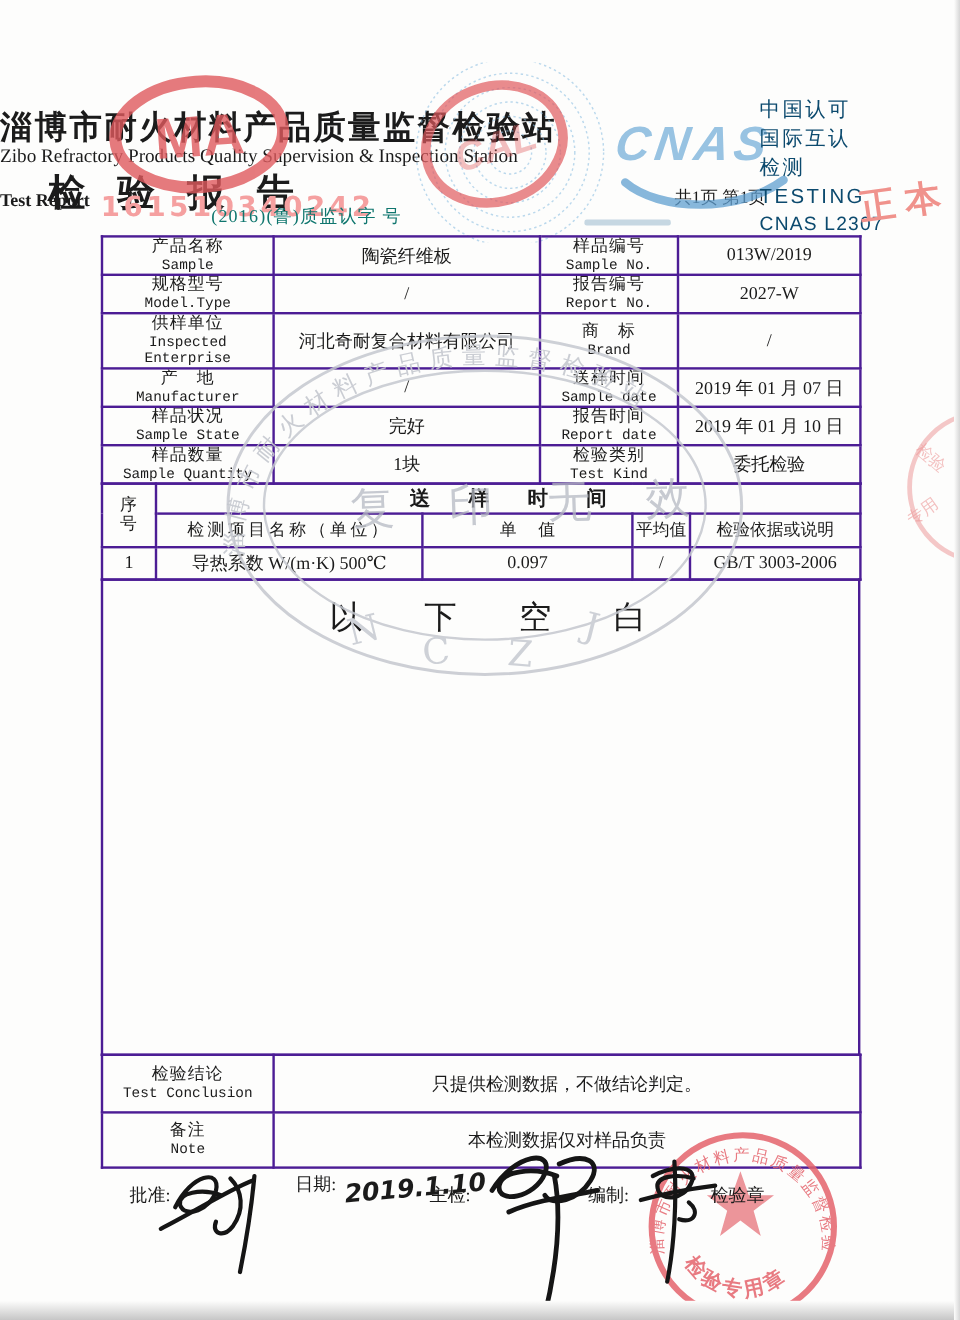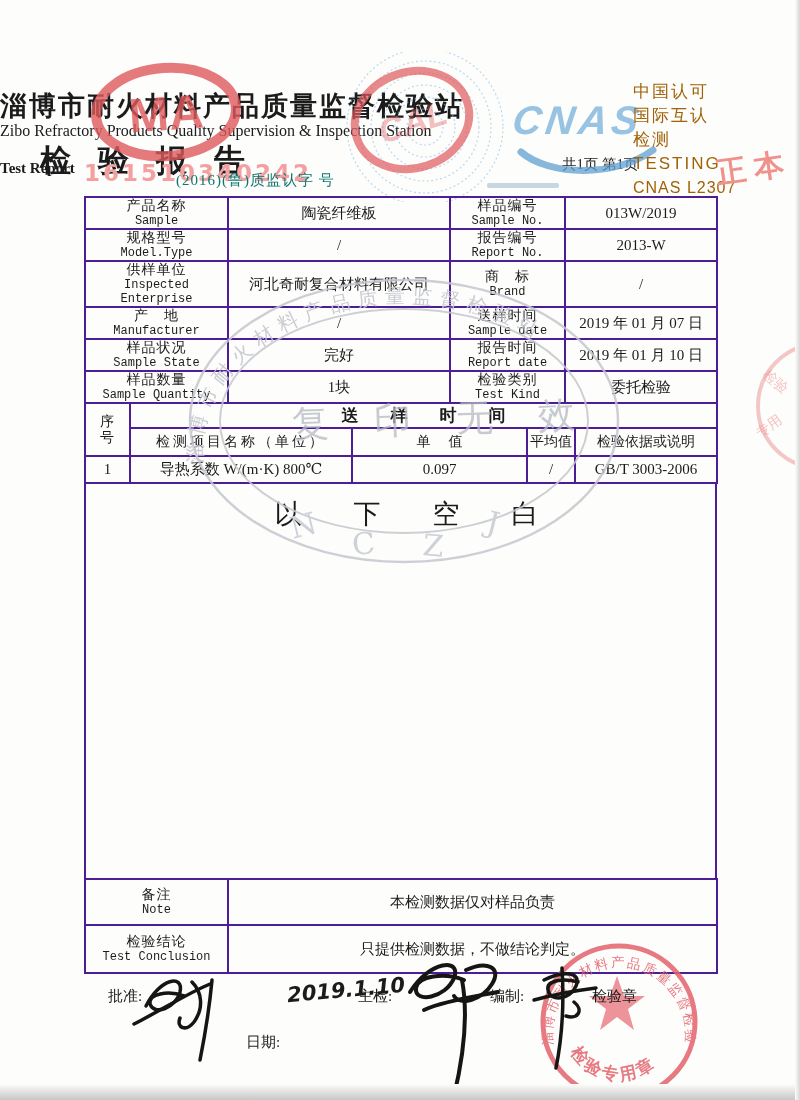--- a/index.html
+++ b/index.html
@@ -9,21 +9,21 @@
   .station-en{position:absolute;left:0;right:0;top:122px;font-size:16px;font-weight:normal;}
   .report-title{position:absolute;left:40px;right:0;top:140px;font-size:31px;font-weight:bold;
                 letter-spacing:27px;font-family:"Liberation Sans","DejaVu Sans",sans-serif;}
   .report-title-en{position:absolute;left:0;right:0;top:160px;font-size:15px;font-weight:bold;}
   .page-info{position:absolute;left:562px;top:155px;font-size:14.5px;z-index:9;text-align:center;}
   
   .stamp{position:absolute;pointer-events:none;}
   .cma-number{left:84px;top:160px;font-size:23px;font-weight:bold;color:#f5a0a0;letter-spacing:3px;
               font-family:"DejaVu Sans",sans-serif;z-index:15;}
   .cma-code{left:176px;top:171px;font-size:15px;color:#0f766e;z-index:15;letter-spacing:1px;}
-  .blue-block{left:633px;top:80px;color:#a16207;font-size:17px;line-height:24px;z-index:14;
+  .blue-block{left:633px;top:80px;color:#0c4a6e;font-size:17px;line-height:24px;z-index:14;
               font-family:"Liberation Sans","DejaVu Sans",sans-serif;letter-spacing:2px;}
   .blue-block .cnas-no{font-size:16px;letter-spacing:1px;}
   .cnas-word{left:513px;top:98px;font-size:40px;font-weight:bold;font-style:italic;color:#7fb5dc;
              letter-spacing:4px;opacity:.8;z-index:13;font-family:"Liberation Sans",sans-serif;transform:skewX(-8deg);}
   .zhengben{left:716px;top:148px;font-size:30px;font-weight:bold;color:#f0928c;letter-spacing:8px;
             transform:rotate(-8deg);z-index:15;}
   .blue-smudge{left:487px;top:183px;width:72px;height:5px;background:#a9c3d4;opacity:.65;z-index:9;border-radius:2px;}
   
   .tables{position:absolute;left:84px;top:196px;width:633px;z-index:10;}
   table.doc{border-collapse:collapse;table-layout:fixed;width:633px;margin-top:-2px;}
@@ -154,21 +154,21 @@
         <tr style="height:16px">
           <td>
               <div class="lbl-cn">规格型号</div>
               <div class="lbl-en">Model.Type</div>
             </td>
           <td class="val">/</td>
           <td>
               <div class="lbl-cn">报告编号</div>
               <div class="lbl-en">Report No.</div>
             </td>
-          <td class="val">2013-W</td>
+          <td class="val">2027-W</td>
         </tr>
         <tr style="height:32px">
           <td>
               <div class="lbl-cn">供样单位</div>
               <div class="lbl-en">Inspected Enterprise</div>
             </td>
           <td class="val">河北奇耐复合材料有限公司</td>
           <td>
               <div class="lbl-cn">商　标</div>
               <div class="lbl-en">Brand</div>
@@ -231,21 +231,21 @@
           <td colspan="4" class="sec-title">送样时间</td>
         </tr>
         <tr style="height:28px">
           <td class="sub-h">检测项目名称（单位）</td>
           <td class="sub-h wide">单值</td>
           <td class="sub-h" style="letter-spacing:0">平均值</td>
           <td class="sub-h" style="letter-spacing:0">检验依据或说明</td>
         </tr>
         <tr style="height:27px">
           <td class="val">1</td>
-          <td class="val">导热系数 W/(m·K) 800℃</td>
+          <td class="val">导热系数 W/(m·K) 500℃</td>
           <td class="val">0.097</td>
           <td class="val">/</td>
           <td class="val">GB/T 3003-2006</td>
         </tr>
       </tbody>
     </table>
 
     <table class="doc">
       <tbody>
         <tr style="height:396px">
@@ -255,48 +255,48 @@
         </tr>
       </tbody>
     </table>
 
     <table class="doc">
       <colgroup>
           <col style="width:143px">
           <col style="width:489px">
         </colgroup>
       <tbody>
+        <tr style="height:48px">
+          <td>
+            <div class="lbl-cn">检验结论</div>
+            <div class="lbl-en">Test Conclusion</div>
+          </td>
+          <td class="val">只提供检测数据，不做结论判定。</td>
+        </tr>
         <tr style="height:46px">
           <td>
             <div class="lbl-cn">备注</div>
             <div class="lbl-en">Note</div>
           </td>
           <td class="val">本检测数据仅对样品负责</td>
-        </tr>
-        <tr style="height:48px">
-          <td>
-            <div class="lbl-cn">检验结论</div>
-            <div class="lbl-en">Test Conclusion</div>
-          </td>
-          <td class="val">只提供检测数据，不做结论判定。</td>
         </tr>
       </tbody>
     </table>
   </div>
 
   <div class="sig-label" style="left:108px;top:987px">批准:</div>
   <svg class="sig-svg" style="left:128px;top:962px" width="125" height="105" viewBox="0 0 125 105">
     <g fill="none" stroke="#151515" stroke-width="3.5" stroke-linecap="round">
       <path d="M18,44 C32,16 56,12 52,30 C48,46 26,54 22,42 C20,32 40,28 56,34"></path>
       <path d="M6,62 C30,50 62,30 82,22"></path>
       <path d="M64,20 C74,30 76,46 66,60 C58,70 48,66 52,56"></path>
       <path d="M84,18 C82,40 78,68 72,98"></path>
     </g>
   </svg>
-  <div class="sig-label" style="left:246px;top:1033px">日期:</div>
+  <div class="sig-label" style="left:246px;top:978px">日期:</div>
   <div class="handwriting" style="left:287px;top:978px">2019.1.10</div>
   <div class="sig-label" style="left:358px;top:987px">主检:</div>
   <svg class="sig-svg" style="left:396px;top:950px" width="120" height="150" viewBox="0 0 120 150">
     <g fill="none" stroke="#151515" stroke-width="4" stroke-linecap="round">
       <path d="M14,42 C34,10 66,8 58,28 C50,48 18,54 20,38 C22,26 48,22 68,30"></path>
       <path d="M70,20 C92,10 106,18 96,34 C86,50 64,56 58,46"></path>
       <path d="M28,60 C50,50 82,46 102,42"></path>
       <path d="M66,30 C72,62 68,104 58,146"></path>
     </g>
   </svg>

